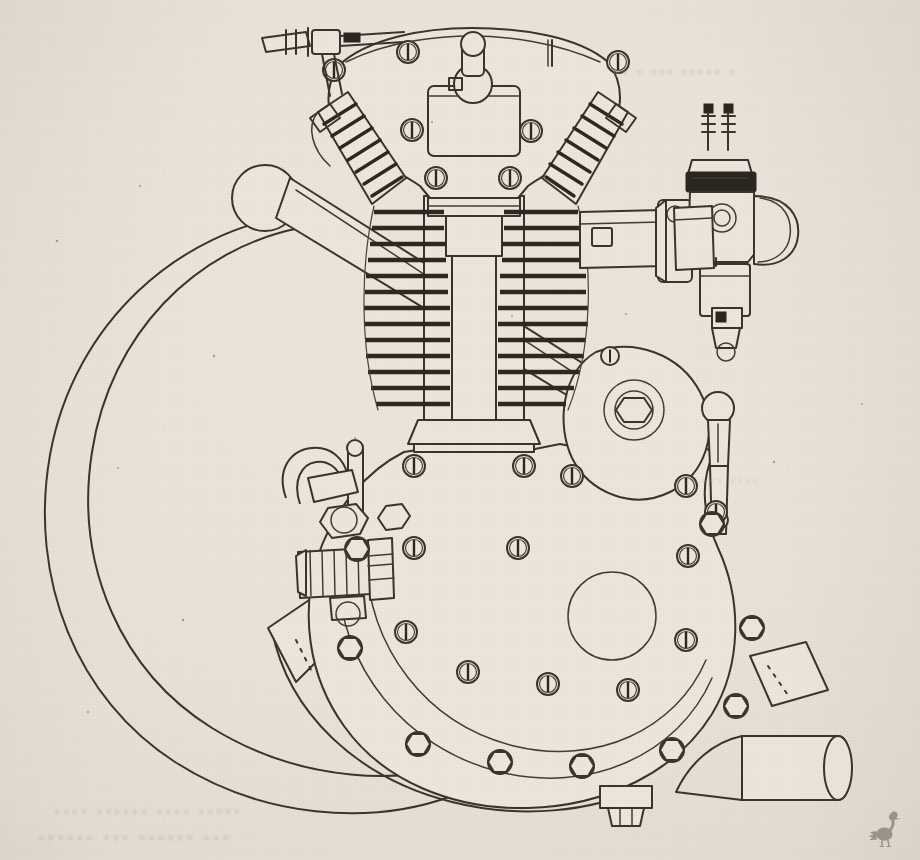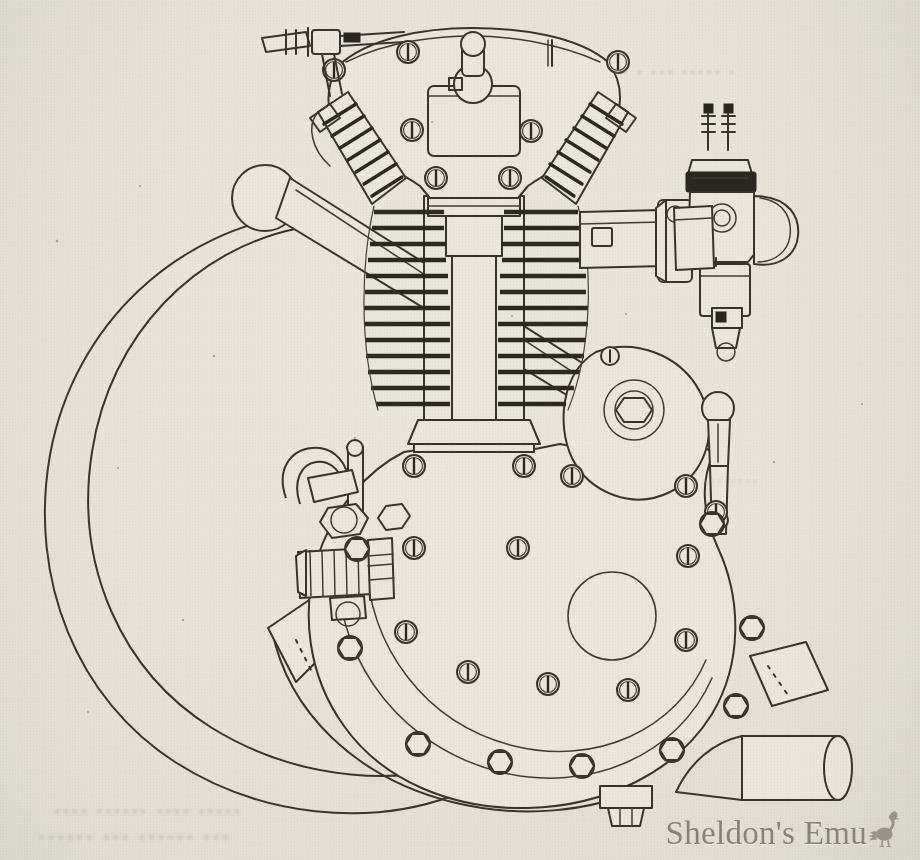--- a/index.html
+++ b/index.html
@@ -464,21 +464,20 @@
 
   <div class="ghost" id="ghost-top">• ••••• ••• • ••</div>
   <div class="ghost" id="ghost-mid">•••• •••</div>
   <div class="ghost" id="ghost-bot-1">••••• •••• •••••• ••••</div>
   <div class="ghost" id="ghost-bot-2">••• •••••• ••• ••••••</div>
 
   <div id="vignette"></div>
   <div id="grain"></div>
 
   <div id="watermark">
-    <span id="watermark-text">Sheldon's Emu</span>
     <span id="watermark-emu">
       <svg width="34" height="38" viewBox="0 0 34 38" xmlns="http://www.w3.org/2000/svg">
         <g fill="#9b938a">
 
           <path d="M25.5 2.2c2.4 0 4.1 1.7 4.1 3.9 0 1.2-.5 2.2-1.3 2.9l3.9 1.1-4.2.5c-.6.3-1.4.5-2.2.5-.5 0-1-.1-1.4-.2l-.3 2.6-1.9-2.9c-.8-.7-1.3-1.7-1.3-2.8 0-2.2 2-3.6 4.6-5.6z"></path>
 
           <path d="M23.4 11.4c.6 2.6.2 5-1.3 7.1-1.2 1.7-2 2.7-2.4 4.2l2.8.9c.5-1.5 1.2-2.6 2.3-4 1.8-2.5 2.3-5.4 1.5-8.6z"></path>
 
           <ellipse cx="16.3" cy="25.2" rx="8.2" ry="6.6"></ellipse>
 

